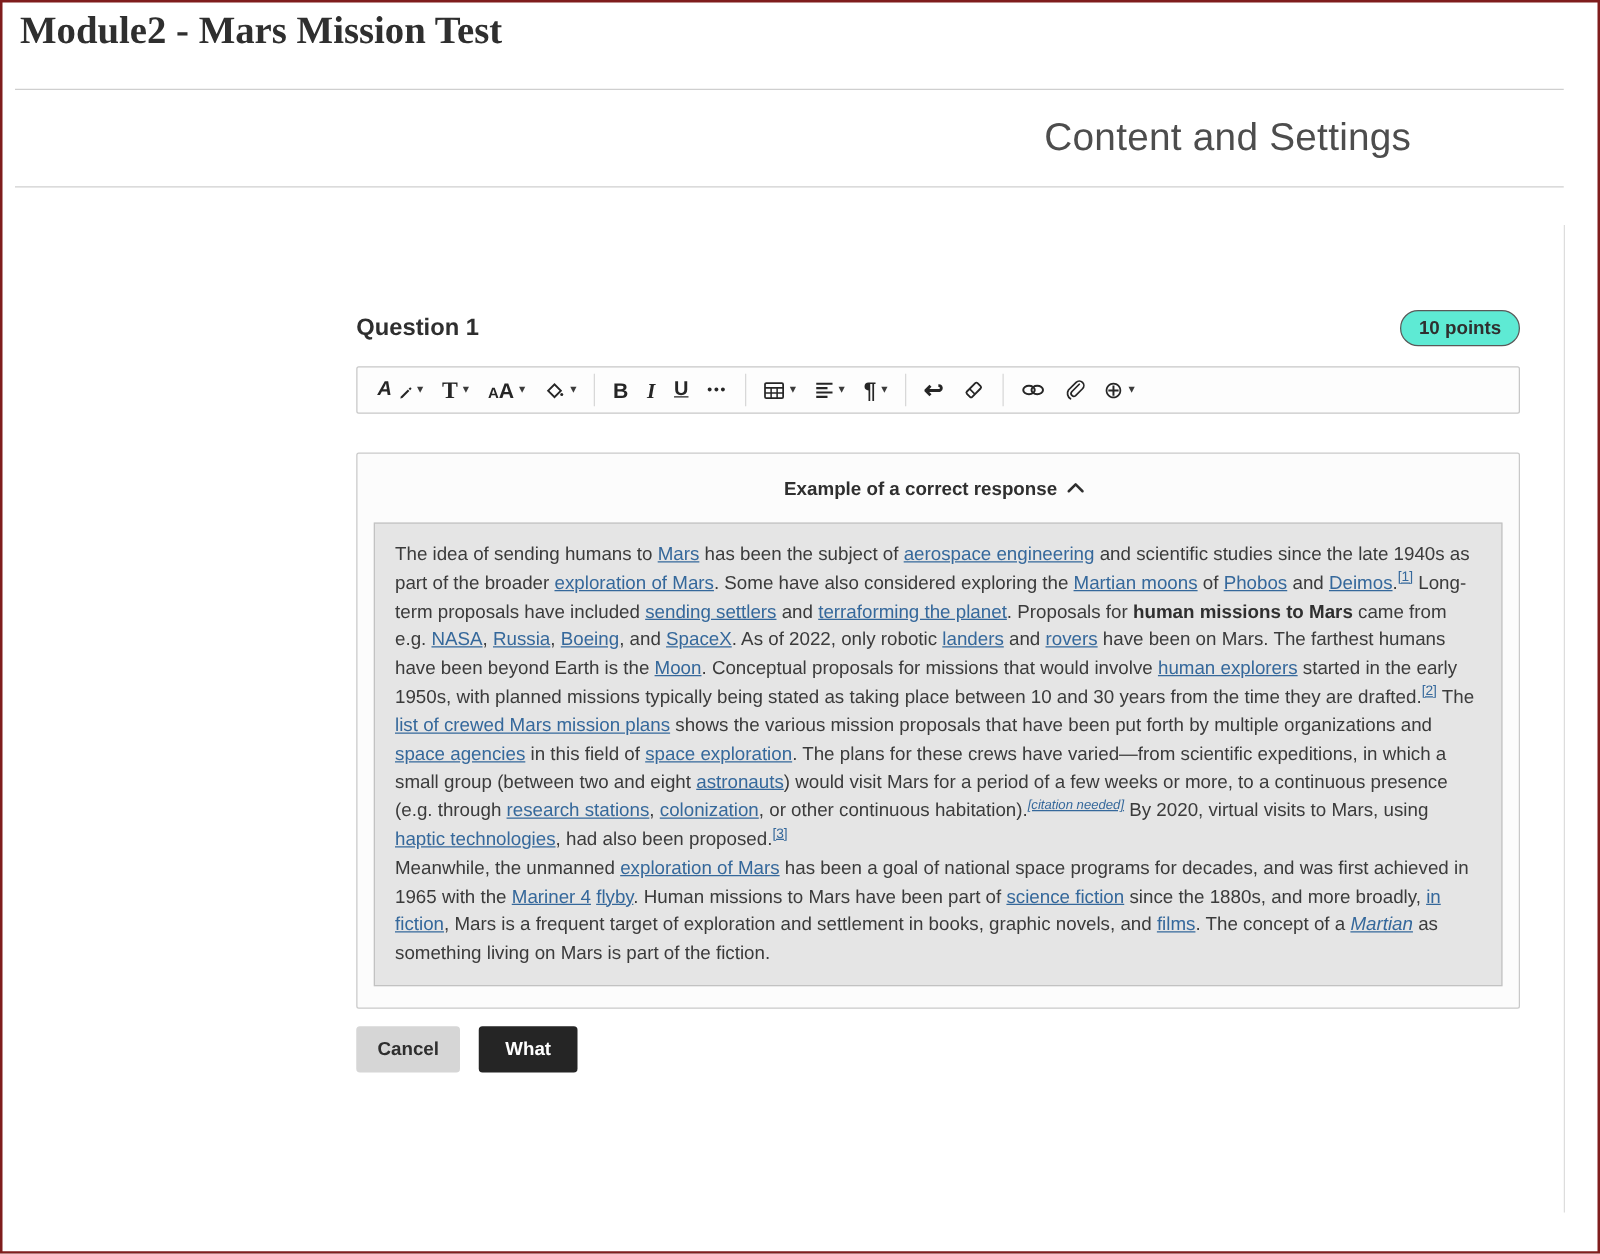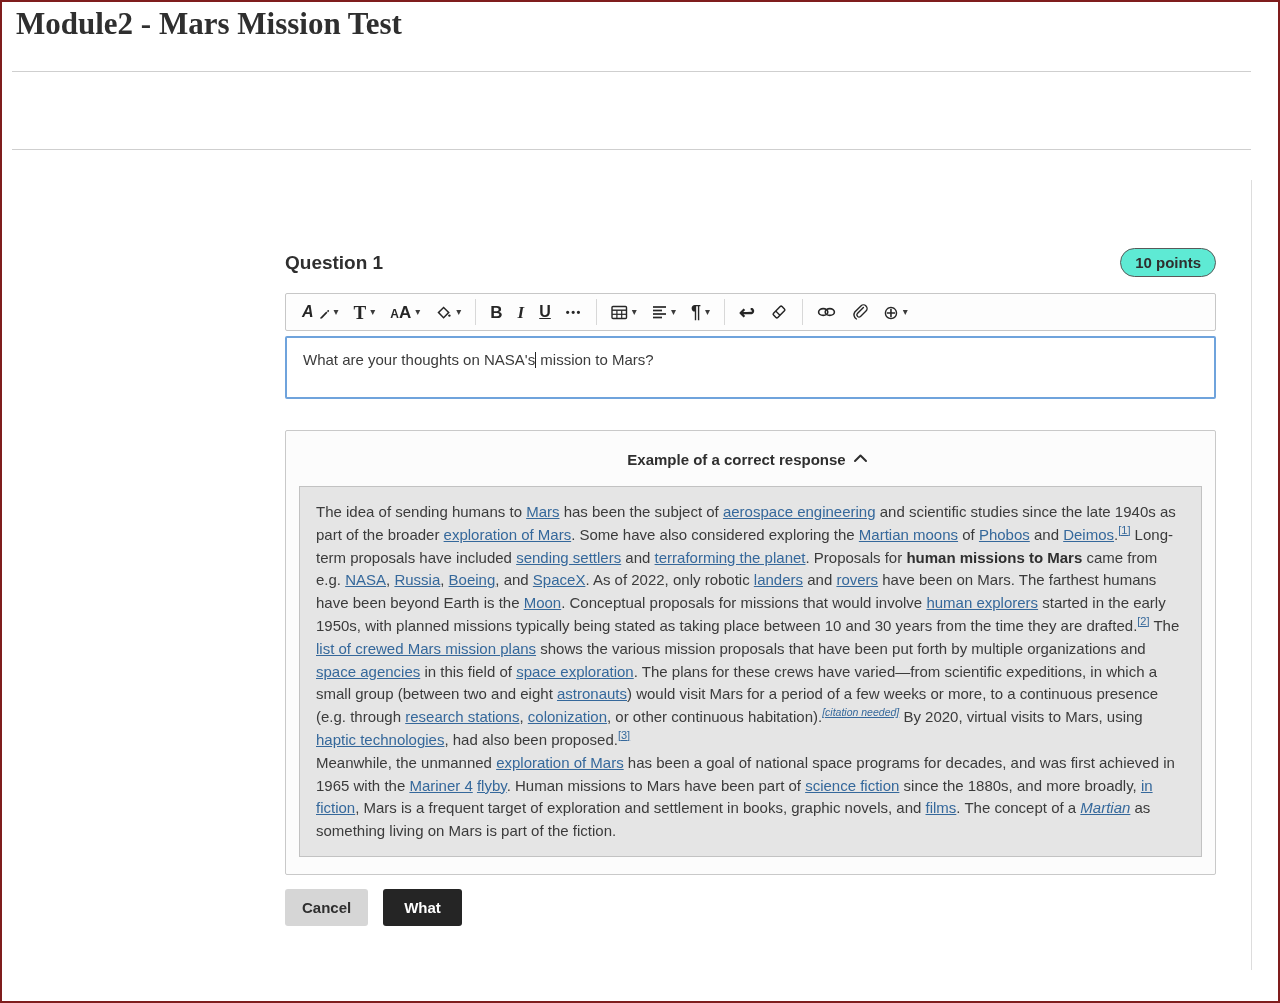--- a/index.html
+++ b/index.html
@@ -81,20 +81,21 @@
   .btn-cancel { background:#d6d6d6; color:#2f2f2f; padding:0 17px; }
   .btn-save { background:#252525; color:#fff; padding:0 21px; }
 </style>
 </head>
 <body>
 
 <div class="screen">
 
   <h1 class="page-title">Module2 - Mars Mission Test</h1>
   <div class="hr hr1"></div>
+  <div class="section-title">Content and Settings</div>
   <div class="hr hr2"></div>
   <div class="right-edge"></div>
 
   <div class="main">
 
 
     <div class="q-row">
       <h2 class="q-title">Question 1</h2>
       <button class="pill">10 points</button>
     </div>
@@ -191,23 +192,20 @@
         <svg class="icon" width="17" height="17" viewBox="0 0 17 17" style="stroke-width:1.4;stroke-linecap:round">
             <path d="M12.4 3.4 L6.4 9.4 a2.2 2.2 0 0 0 3.1 3.1 L15 7 a3.6 3.6 0 0 0 -5.1 -5.1 L3.8 8 a5 5 0 0 0 1.6 7"></path>
           </svg>
       </button>
       <button class="tb">
         <span class="g-plus">⊕</span>
         <span class="caret">▾</span>
       </button>
     </div>
 
-    <div class="editor">
-      <span>What are your thoughts on NASA's</span><span class="cursor"></span><span> mission to Mars?</span>
-    </div>
 
     <section class="example">
       <div class="ex-head">
         <span class="ex-title">Example of a correct response</span>
         <button class="chev-btn">
           <svg width="17" height="14" viewBox="0 0 17 14">
               <polyline points="3,10 8.5,4.5 14,10" fill="none" stroke="#2f2f2f" stroke-width="2" stroke-linecap="round" stroke-linejoin="round"></polyline>
             </svg>
         </button>
       </div>

